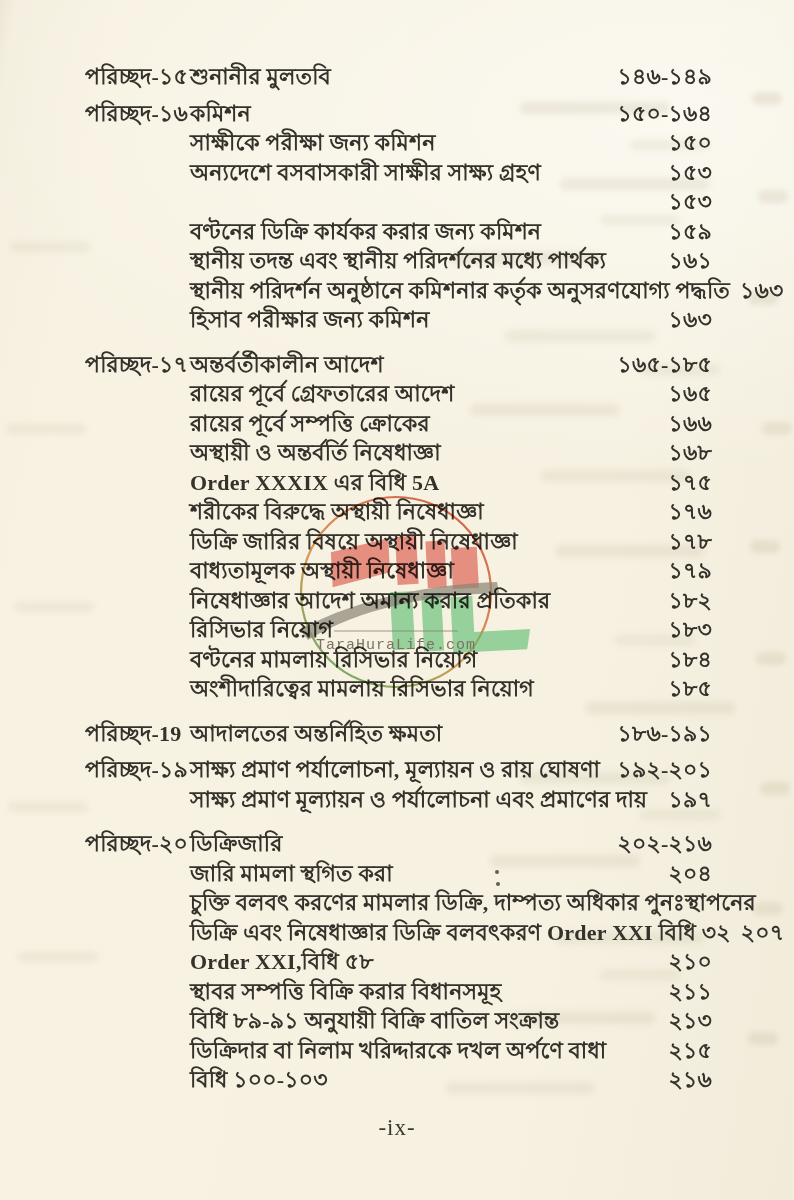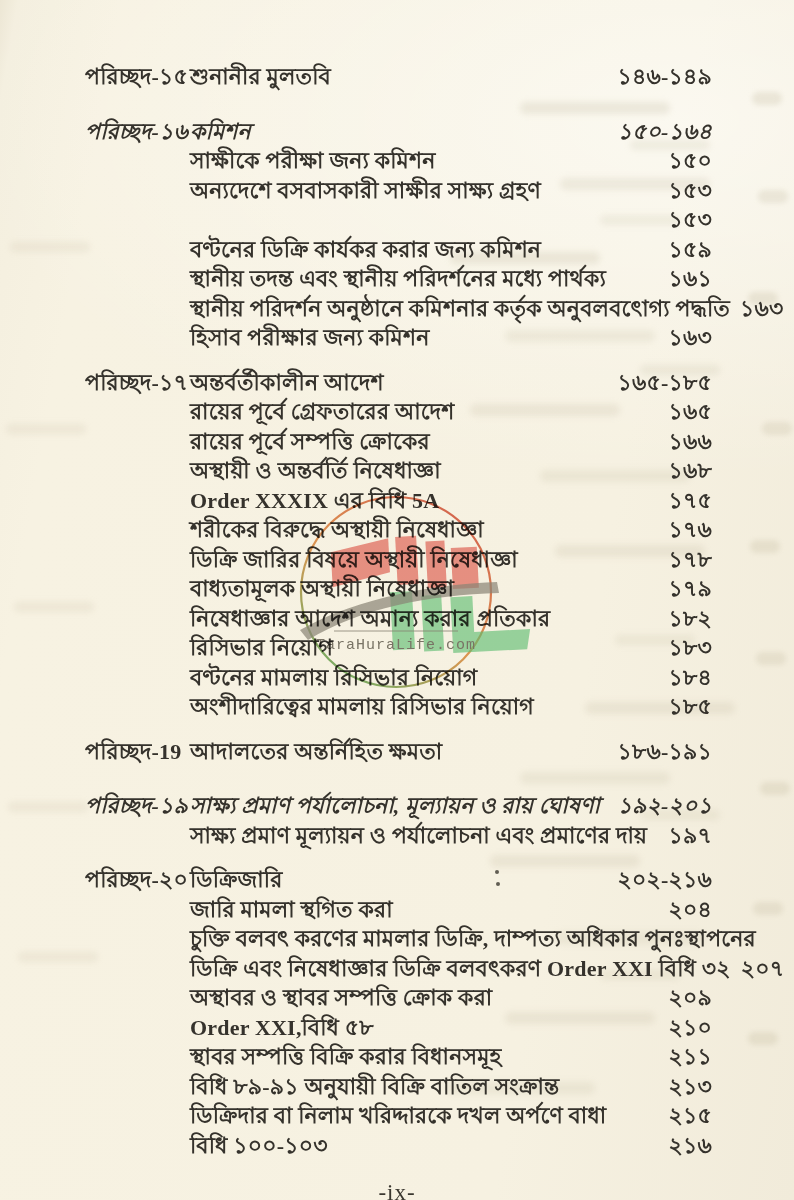--- a/index.html
+++ b/index.html
@@ -51,21 +51,21 @@
   
   .toc{position:relative;z-index:2;padding:62px 82px 0 85px;}
   .row{display:flex;align-items:baseline;line-height:29.5px;font-size:22px;font-weight:600;
        letter-spacing:.2px;white-space:nowrap;}
   .row .chap{width:105px;flex:none;font-weight:700;}
   .row .title{flex:0 1 auto;}
   .row .num{margin-left:auto;padding-left:10px;font-weight:600;}
   .row.chapter{margin-top:15px;font-weight:700;}
   .row.chapter .title,.row.chapter .num{font-weight:700;}
   .row.chapter:first-child{margin-top:0;}
-  .row.chapter + .row.chapter{margin-top:25px;font-style:italic;}
+  .row.chapter + .row.chapter{margin-top:7px;}
 
   .footer{position:relative;z-index:2;margin-top:20px;text-align:center;
     font-size:23px;letter-spacing:1px;color:#3a372f;font-family:"Liberation Serif",serif;}
 
   
   .wm{position:absolute;left:0;top:0;z-index:3;pointer-events:none;mix-blend-mode:multiply;}
   .wm-red{fill:var(--watermark_red);}
   .wm-green{fill:var(--watermark_green);}
   .wm-swoosh{fill:var(--watermark_gray);}
   .wm-site{font-family:"Liberation Mono","DejaVu Sans Mono",monospace;font-size:15px;
@@ -111,21 +111,21 @@
         <span class="title">বণ্টনের ডিক্রি কার্যকর করার জন্য কমিশন</span>
         <span class="num">১৫৯</span>
       </div>
       <div class="row">
         <span class="chap"></span>
         <span class="title">স্থানীয় তদন্ত এবং স্থানীয় পরিদর্শনের মধ্যে পার্থক্য</span>
         <span class="num">১৬১</span>
       </div>
       <div class="row">
         <span class="chap"></span>
-        <span class="title">স্থানীয় পরিদর্শন অনুষ্ঠানে কমিশনার কর্তৃক অনুবলবৎোগ্য পদ্ধতি</span>
+        <span class="title">স্থানীয় পরিদর্শন অনুষ্ঠানে কমিশনার কর্তৃক অনুসরণযোগ্য পদ্ধতি</span>
         <span class="num">১৬৩</span>
       </div>
       <div class="row">
         <span class="chap"></span>
         <span class="title">হিসাব পরীক্ষার জন্য কমিশন</span>
         <span class="num">১৬৩</span>
       </div>
       <div class="row chapter">
         <span class="chap">পরিচ্ছদ-১৭</span>
         <span class="title">অন্তর্বর্তীকালীন আদেশ</span>
@@ -213,25 +213,20 @@
       </div>
       <div class="row">
         <span class="chap"></span>
         <span class="title">চুক্তি বলবৎ করণের মামলার ডিক্রি, দাম্পত্য অধিকার পুনঃস্থাপনের</span>
         <span class="num"></span>
       </div>
       <div class="row">
         <span class="chap"></span>
         <span class="title">ডিক্রি এবং নিষেধাজ্ঞার ডিক্রি বলবৎকরণ Order XXI বিধি ৩২</span>
         <span class="num">২০৭</span>
-      </div>
-      <div class="row">
-        <span class="chap"></span>
-        <span class="title">অস্থাবর ও স্থাবর সম্পত্তি ক্রোক করা</span>
-        <span class="num">২০৯</span>
       </div>
       <div class="row">
         <span class="chap"></span>
         <span class="title">Order XXI,বিধি ৫৮</span>
         <span class="num">২১০</span>
       </div>
       <div class="row">
         <span class="chap"></span>
         <span class="title">স্থাবর সম্পত্তি বিক্রি করার বিধানসমূহ</span>
         <span class="num">২১১</span>

